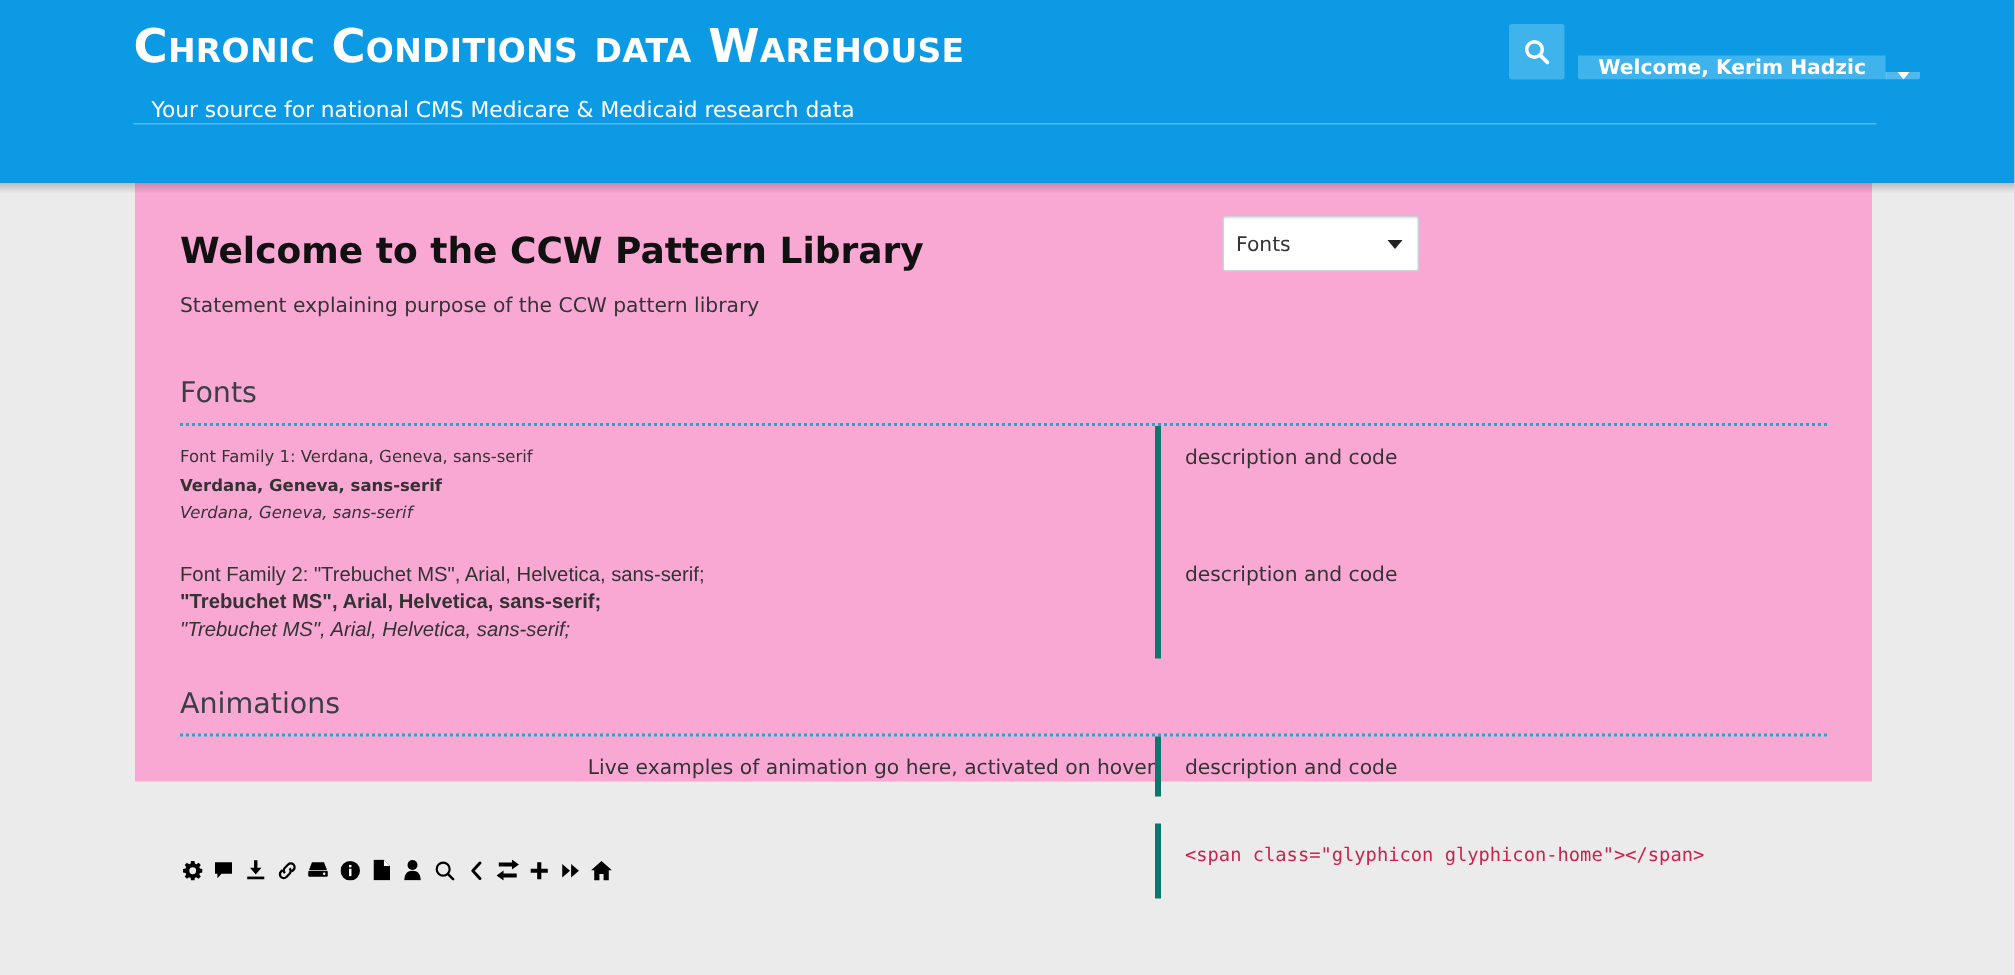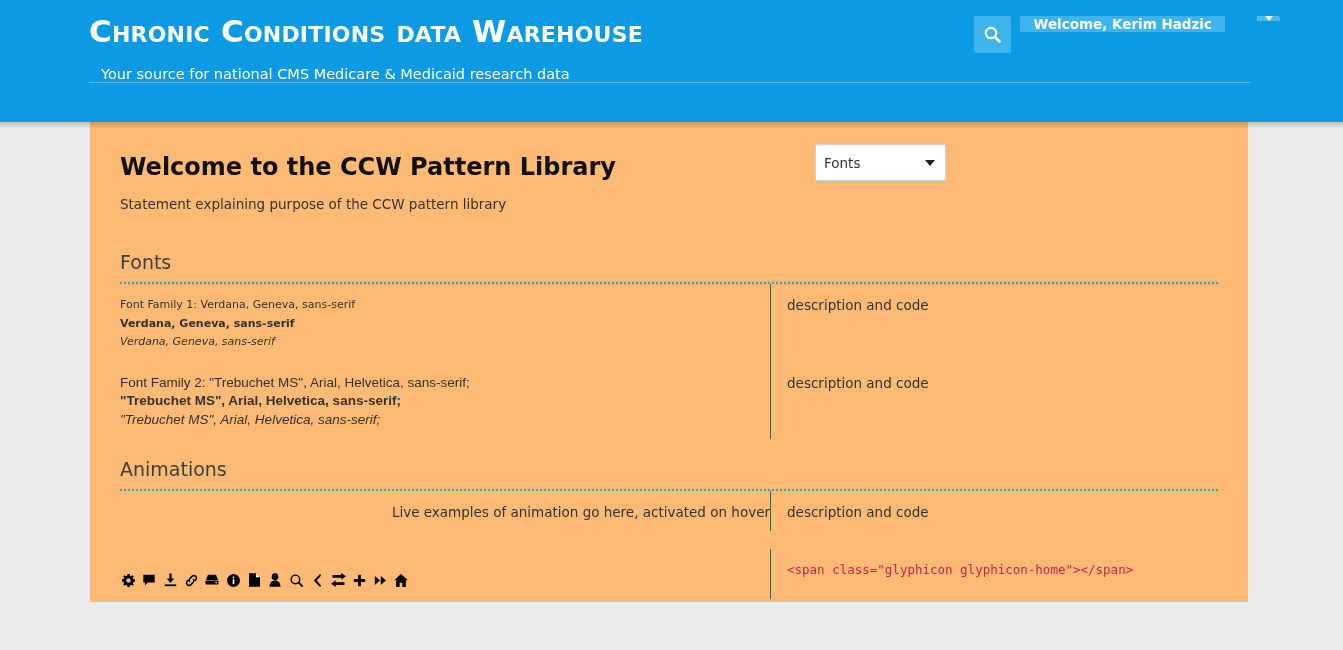--- a/index.html
+++ b/index.html
@@ -82,25 +82,24 @@
     border-radius: 2px;
     display: flex;
     align-items: center;
     justify-content: center;
     cursor: pointer;
     padding: 0;
   }
   .search-btn svg { display: block; }
   .user-group {
     display: flex;
-    align-items: flex-start;
+    align-items: flex-end;
     margin-left: 9px;
     border-radius: 2px;
     overflow: hidden;
-    gap: 32px;
   }
   .user-btn {
     background: #3fb3ec;
     border: none;
     color: #ffffff;
     font-family: "DejaVu Sans", sans-serif;
     font-size: 13.5px;
     font-weight: bold;
     padding: 0 13px;
     display: flex;
@@ -139,22 +138,22 @@
     height: 7px;
     background: linear-gradient(to bottom, rgba(0,0,0,0.20), rgba(0,0,0,0));
     z-index: 5;
     pointer-events: none;
   }
   .container {
     position: absolute;
     left: 90px;
     top: 0;
     width: 1158px;
-    height: 480px;
-    background: #fdba74;
+    height: 399px;
+    background: #f9a8d4;
     box-sizing: border-box;
   }
 
   .content-pad {
     padding: 0 30px;
   }
 
   
   .intro-row {
     position: relative;
@@ -232,21 +231,21 @@
   .split-left {
     width: 650px;
     flex: none;
     padding: 12px 0 10px 0;
     box-sizing: border-box;
   }
   .split-right {
     flex: 1;
     padding: 12px 0 10px 16px;
     box-sizing: border-box;
-    border-left: 1px solid #0f766e;
+    border-left: 4px solid #0f766e;
     margin-left: 0;
   }
   .desc-text {
     font-size: 13.5px;
     color: #333;
     line-height: 18px;
   }
 
   .font-line { line-height: 18.5px; }
   .ff1 { font-family: "DejaVu Sans", sans-serif; font-size: 11px; }

